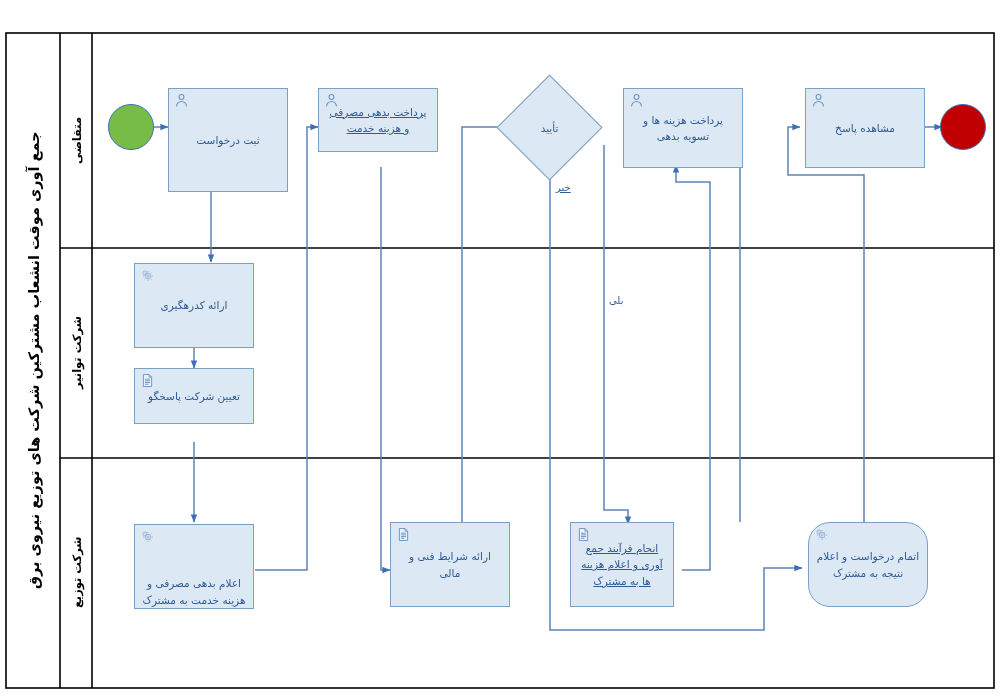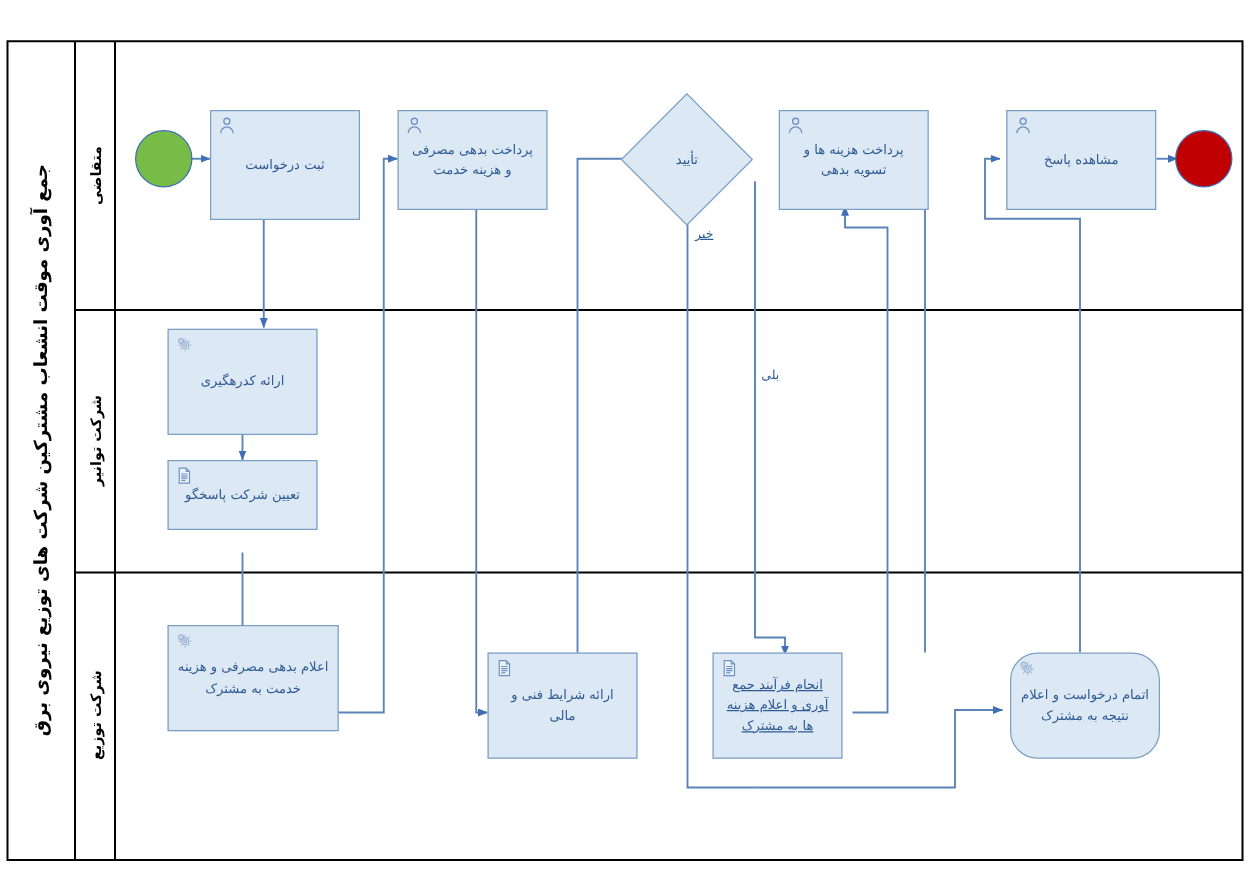--- a/index.html
+++ b/index.html
@@ -132,31 +132,31 @@
   <div class="pool-title" style="left:8px;top:35px;width:52px;height:651px;">جمع آوری موقت انشعاب مشترکین شرکت های توزیع نیروی برق</div>
 
   <div class="lane-title" style="left:62px;top:35px;width:30px;height:211px;">متقاضی</div>
   <div class="lane-title" style="left:62px;top:249px;width:30px;height:208px;">شرکت توانیر</div>
   <div class="lane-title" style="left:62px;top:459px;width:30px;height:227px;">شرکت توزیع</div>
 
   <div class="event" style="left:108px;top:104px;width:46px;height:46px;background:#76bc47;border:1.5px solid #3f6fb5;"></div>
 
   <div class="event" style="left:940px;top:104px;width:46px;height:46px;background:#c00000;border:1.5px solid #3f6fb5;"></div>
 
-  <div class="task" style="left:168px;top:88px;width:120px;height:88px;">
+  <div class="task" style="left:168px;top:88px;width:120px;height:104px;">
     <span class="ticon">
       <svg viewBox="0 0 16 16" width="15" height="15" fill="none" stroke="#5b83b8" stroke-width="1.1">
         <circle cx="8" cy="4.3" r="2.6"></circle>
           <path d="M2.7,14.4 a5.3,5.3 0 0 1 10.6,0"></path>
       </svg>
     </span>
     <span class="lbl">ثبت درخواست</span>
   </div>
 
-  <div class="task" style="left:318px;top:88px;width:120px;height:80px;">
+  <div class="task" style="left:318px;top:88px;width:120px;height:64px;text-decoration:underline;">
     <span class="ticon">
       <svg viewBox="0 0 16 16" width="15" height="15" fill="none" stroke="#5b83b8" stroke-width="1.1">
         <circle cx="8" cy="4.3" r="2.6"></circle>
           <path d="M2.7,14.4 a5.3,5.3 0 0 1 10.6,0"></path>
       </svg>
     </span>
     <span class="lbl">پرداخت بدهی مصرفی و هزینه خدمت</span>
   </div>
 
   <div class="task" style="left:805px;top:88px;width:120px;height:80px;">
@@ -201,21 +201,21 @@
     <span class="ticon">
       <svg viewBox="0 0 16 16" width="15" height="15" fill="#eef4fb" stroke="#5b83b8" stroke-width="1">
         <path d="M3.6,1.6 h6 l2.8,2.8 v10 h-8.8 z"></path>
         <path d="M9.6,1.6 v2.8 h2.8" fill="none"></path>
         <path d="M5.3,6.6 h5.4 M5.3,8.4 h5.4 M5.3,10.2 h5.4 M5.3,12 h3.6" fill="none"></path>
       </svg>
     </span>
     <span class="lbl">تعیین شرکت پاسخگو</span>
   </div>
 
-  <div class="task" style="left:134px;top:500px;width:137px;height:85px;">
+  <div class="task" style="left:134px;top:524px;width:120px;height:85px;align-items:flex-end;">
     <span class="ticon">
       <svg viewBox="0 0 16 16" width="15" height="15" fill="none" stroke="#8ba9cb" stroke-width="1">
         <circle cx="8.6" cy="8.6" r="3"></circle>
           <circle cx="8.6" cy="8.6" r="1.2"></circle>
         <path d="M8.6,3.3 v1.3 M8.6,12.6 v1.3 M3.3,8.6 h1.3 M12.6,8.6 h1.3 M4.9,4.9 l0.9,0.9 M11.4,11.4 l0.9,0.9 M12.3,4.9 l-0.9,0.9 M5.8,11.4 l-0.9,0.9"></path>
         <circle cx="5.2" cy="5.2" r="2.1"></circle>
       </svg>
     </span>
     <span class="lbl">اعلام بدهی مصرفی و هزینه خدمت به مشترک</span>
   </div>

